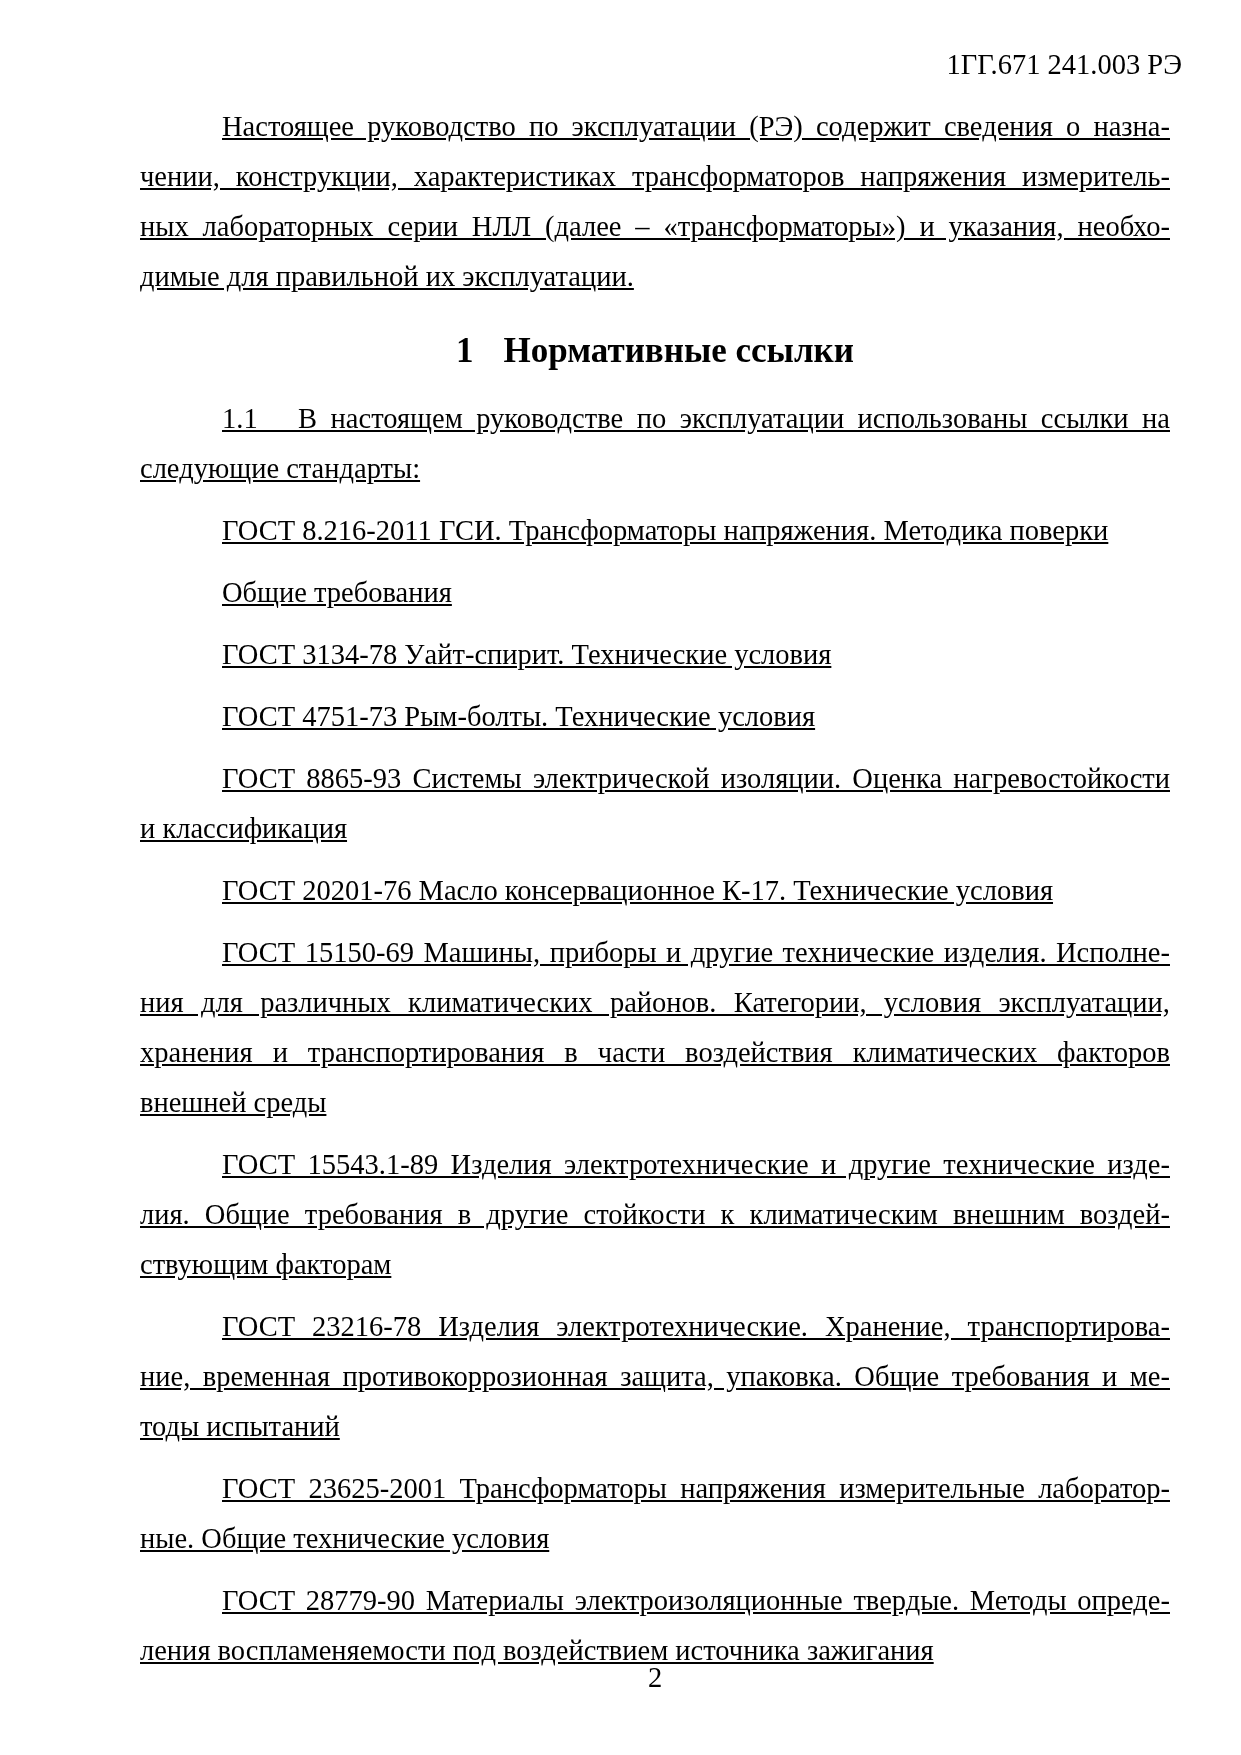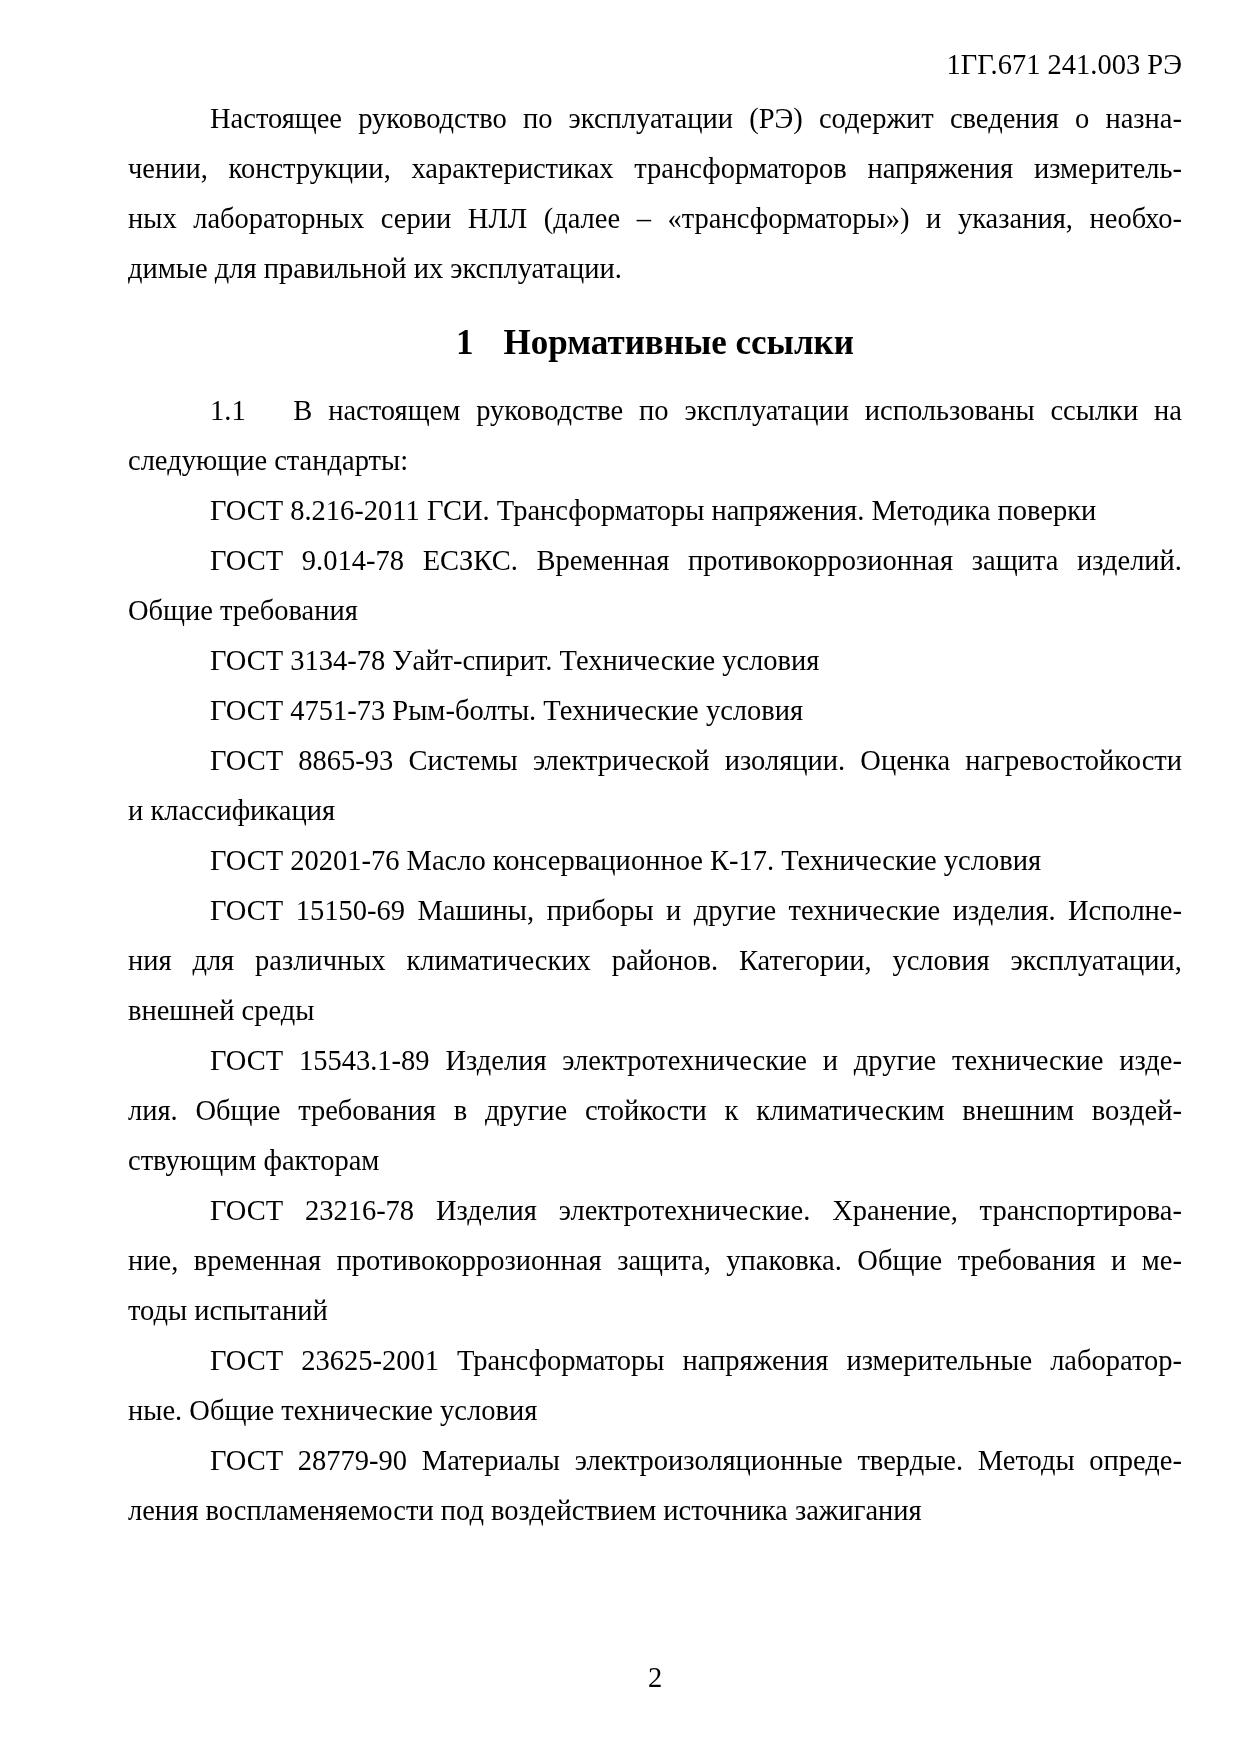--- a/index.html
+++ b/index.html
@@ -27,21 +27,22 @@
   .doc-code {
     margin-top: 40px;
     text-align: right;
     line-height: 50px;
     white-space: nowrap;
   }
   .body-text {
     margin-top: 4px;
   }
   .para {
-    margin: 0;
+    margin: 12px;
+    text-decoration: underline;
   }
   .para .line {
     text-align: justify;
     text-align-last: justify;
     line-height: 50px;
     overflow: hidden;
     white-space: normal;
   }
   .para .line:first-child {
     text-indent: 82px;
@@ -94,39 +95,39 @@
 
       <div id="body-mount">
           <div class="para">
             <div class="line">1.1&nbsp;&nbsp;&nbsp;В настоящем руководстве по эксплуатации использованы ссылки на</div>
             <div class="line last">следующие стандарты:</div>
           </div>
           <div class="para">
             <div class="line last">ГОСТ 8.216-2011 ГСИ. Трансформаторы напряжения. Методика поверки</div>
           </div>
           <div class="para">
-            <div class="line">ГОСТ 9.014-78 ЕСЗКС. Временная противокоррозионная защита изделий.</div>
             <div class="line last">Общие требования</div>
           </div>
           <div class="para">
             <div class="line last">ГОСТ 3134-78 Уайт-спирит. Технические условия</div>
           </div>
           <div class="para">
             <div class="line last">ГОСТ 4751-73 Рым-болты. Технические условия</div>
           </div>
           <div class="para">
             <div class="line">ГОСТ 8865-93 Системы электрической изоляции. Оценка нагревостойкости</div>
             <div class="line last">и классификация</div>
           </div>
           <div class="para">
             <div class="line last">ГОСТ 20201-76 Масло консервационное К-17. Технические условия</div>
           </div>
           <div class="para">
             <div class="line">ГОСТ 15150-69 Машины, приборы и другие технические изделия. Исполне-</div>
             <div class="line">ния для различных климатических районов. Категории, условия эксплуатации,</div>
+            <div class="line">хранения и транспортирования в части воздействия климатических факторов</div>
             <div class="line last">внешней среды</div>
           </div>
           <div class="para">
             <div class="line">ГОСТ 15543.1-89 Изделия электротехнические и другие технические изде-</div>
             <div class="line">лия. Общие требования в другие стойкости к климатическим внешним воздей-</div>
             <div class="line last">ствующим факторам</div>
           </div>
           <div class="para">
             <div class="line">ГОСТ 23216-78 Изделия электротехнические. Хранение, транспортирова-</div>
             <div class="line">ние, временная противокоррозионная защита, упаковка. Общие требования и ме-</div>

